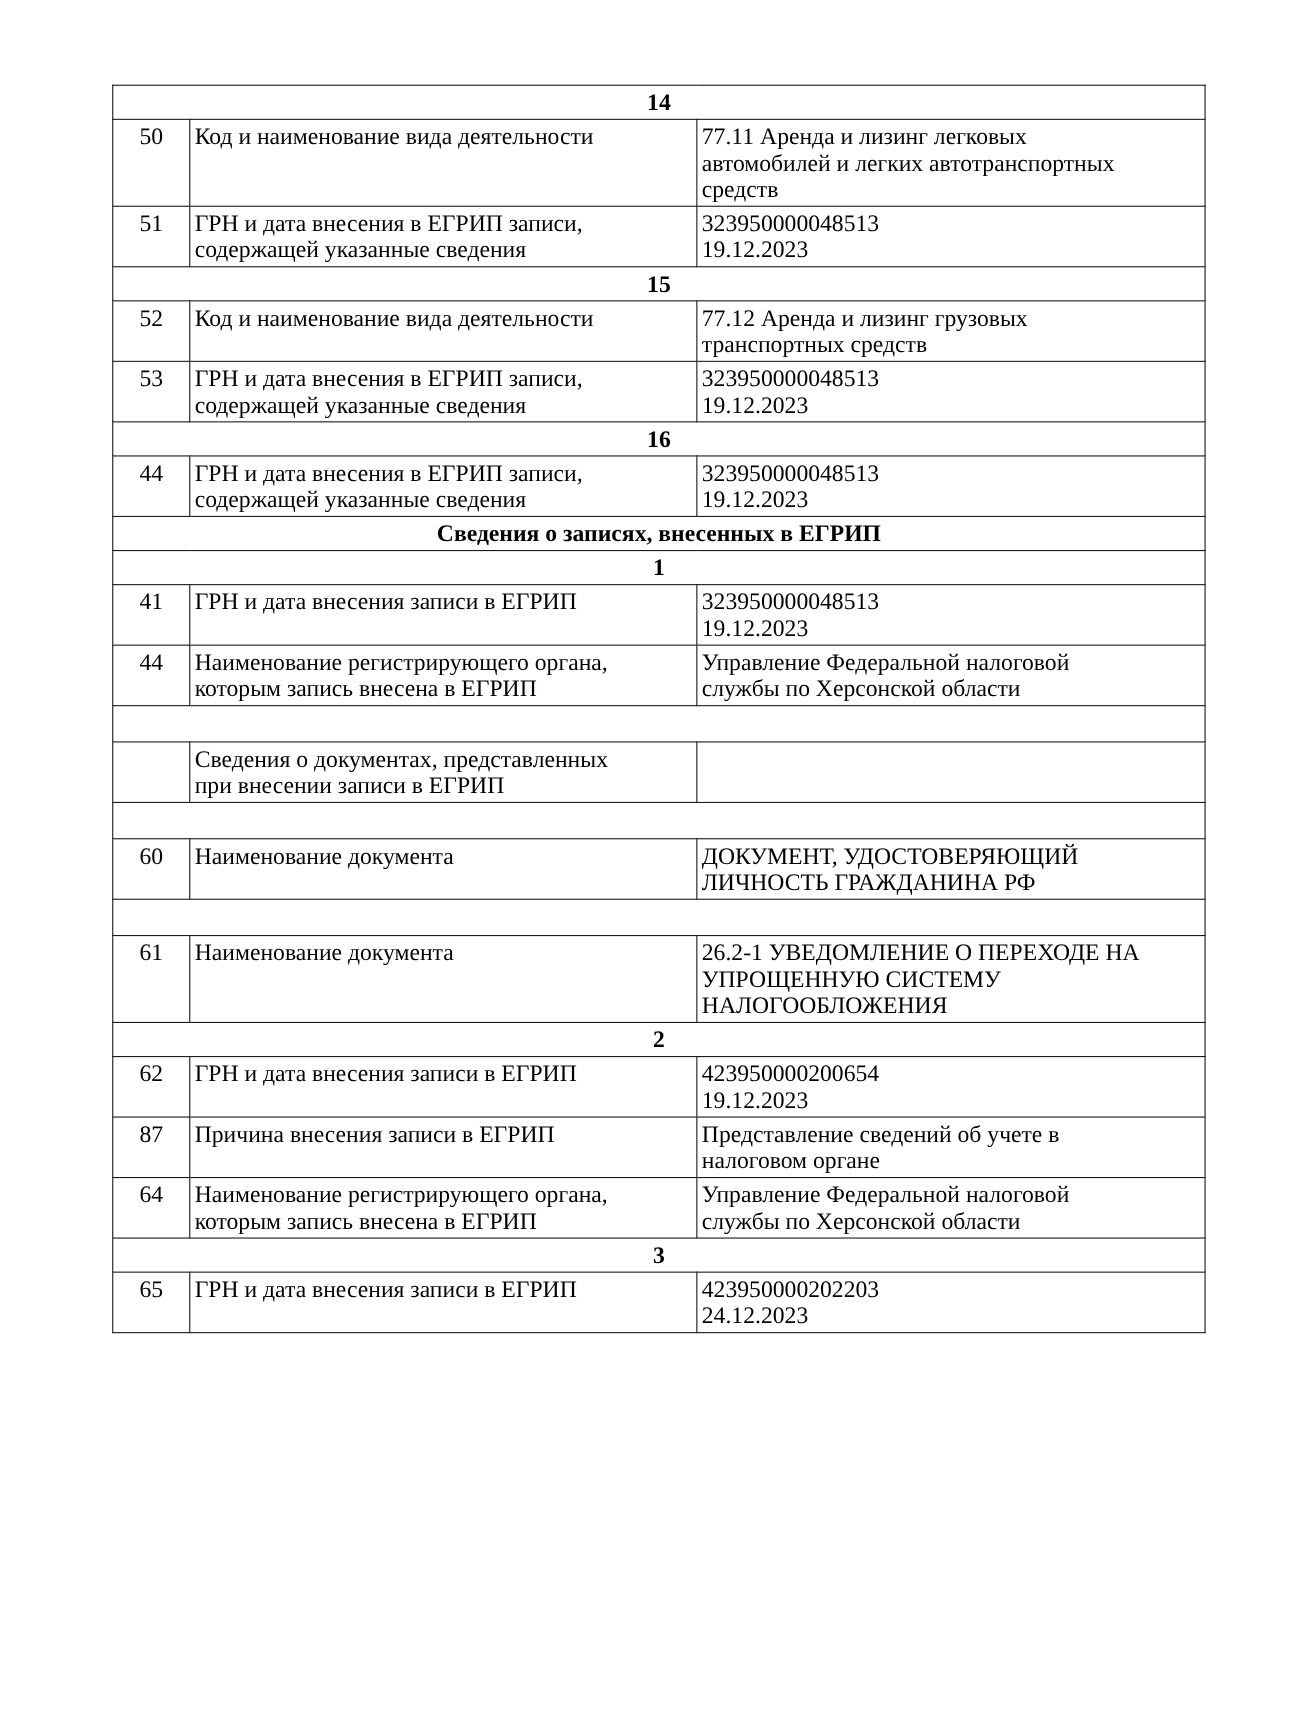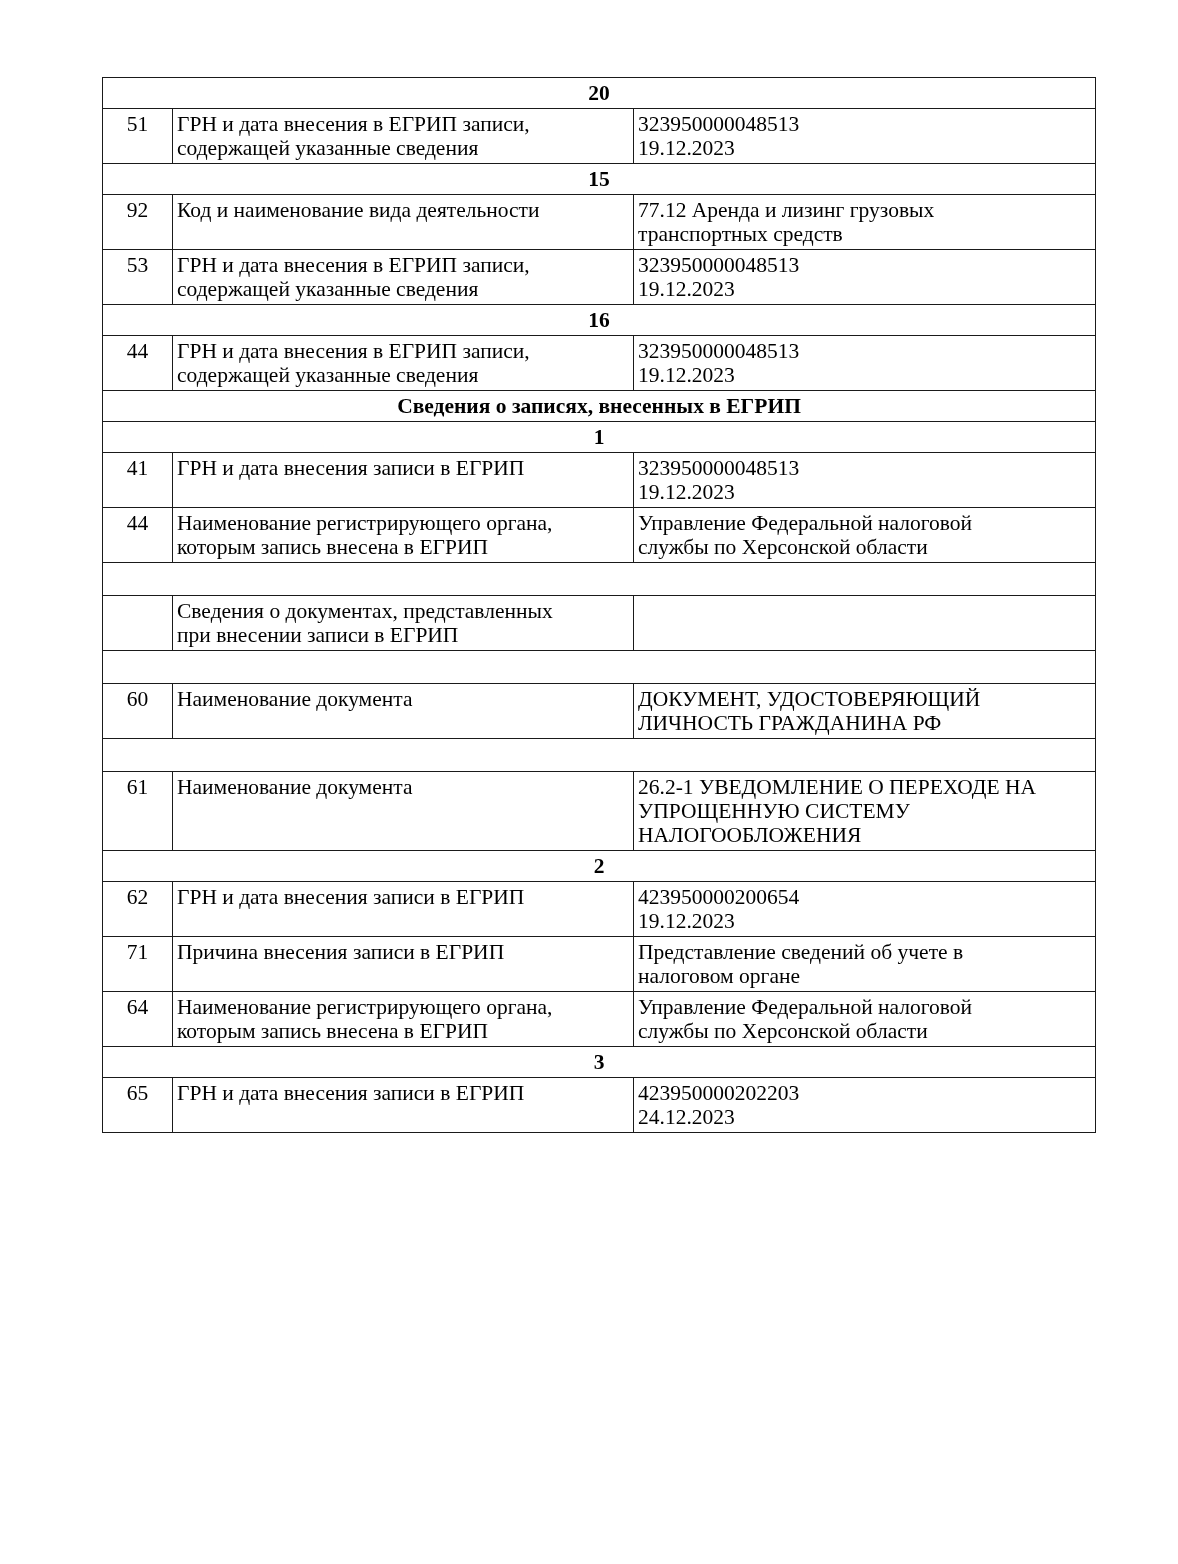--- a/index.html
+++ b/index.html
@@ -27,34 +27,41 @@
 <body>
 
 <table class="egrip">
   <colgroup>
     <col class="c-num">
       <col class="c-label">
       <col class="c-value">
   </colgroup>
   <tbody id="tbody">
       <tr>
-        <td colspan="3" class="section">20</td>
+        <td colspan="3" class="section">14</td>
+      </tr>
+      <tr>
+        <td class="num">50</td>
+        <td class="val">Код и наименование вида деятельности</td>
+        <td class="val">77.11 Аренда и лизинг легковых
+автомобилей и легких автотранспортных
+средств</td>
       </tr>
       <tr>
         <td class="num">51</td>
         <td class="val">ГРН и дата внесения в ЕГРИП записи,
 содержащей указанные сведения</td>
         <td class="val">323950000048513
 19.12.2023</td>
       </tr>
       <tr>
         <td colspan="3" class="section">15</td>
       </tr>
       <tr>
-        <td class="num">92</td>
+        <td class="num">52</td>
         <td class="val">Код и наименование вида деятельности</td>
         <td class="val">77.12 Аренда и лизинг грузовых
 транспортных средств</td>
       </tr>
       <tr>
         <td class="num">53</td>
         <td class="val">ГРН и дата внесения в ЕГРИП записи,
 содержащей указанные сведения</td>
         <td class="val">323950000048513
 19.12.2023</td>
@@ -119,21 +126,21 @@
       <tr>
         <td colspan="3" class="section">2</td>
       </tr>
       <tr>
         <td class="num">62</td>
         <td class="val">ГРН и дата внесения записи в ЕГРИП</td>
         <td class="val">423950000200654
 19.12.2023</td>
       </tr>
       <tr>
-        <td class="num">71</td>
+        <td class="num">87</td>
         <td class="val">Причина внесения записи в ЕГРИП</td>
         <td class="val">Представление сведений об учете в
 налоговом органе</td>
       </tr>
       <tr>
         <td class="num">64</td>
         <td class="val">Наименование регистрирующего органа,
 которым запись внесена в ЕГРИП</td>
         <td class="val">Управление Федеральной налоговой
 службы по Херсонской области</td>

